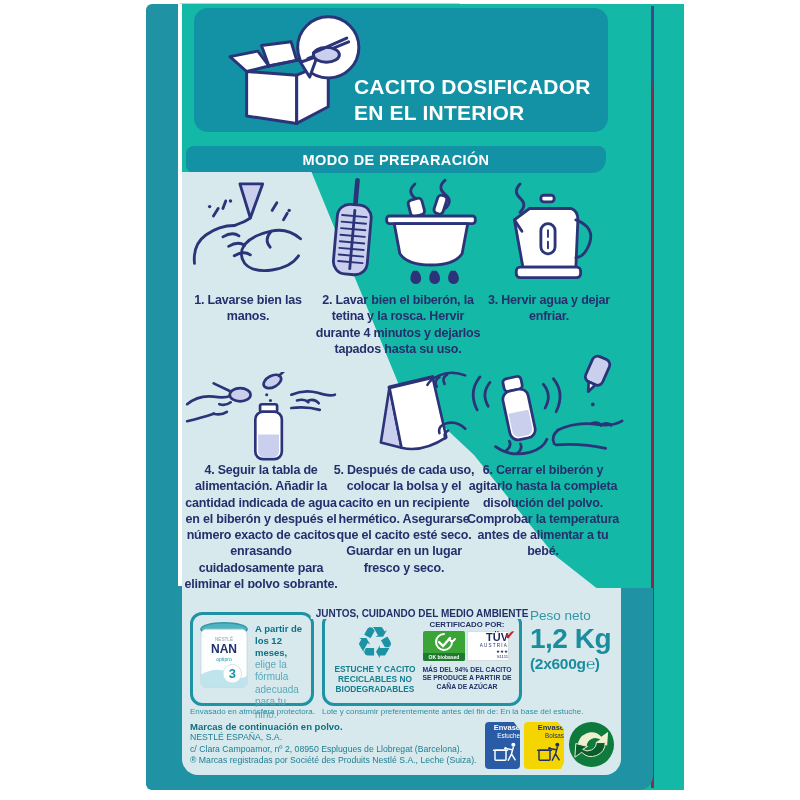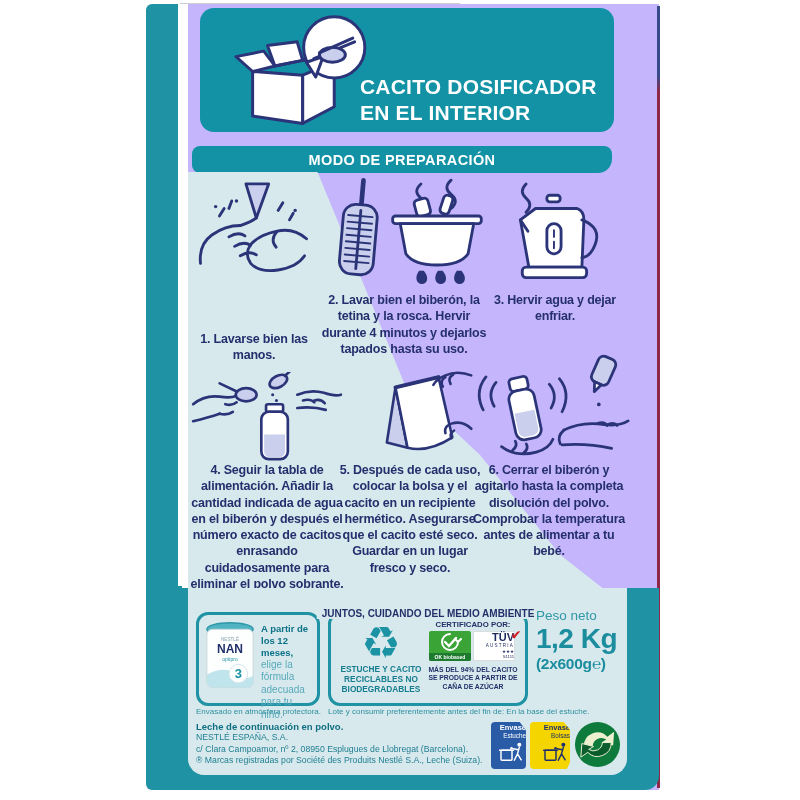--- a/index.html
+++ b/index.html
@@ -3,21 +3,21 @@
 <meta charset="utf-8">
 <style>
   html,body{margin:0;padding:0;background:#fff;}
   .stage{position:relative;width:800px;height:800px;background:#fff;overflow:hidden;
          font-family:"Liberation Sans",sans-serif;}
   .abs{position:absolute;}
   
   .side-strip{left:146px;top:4px;width:36px;height:786px;background:#1f93a4;border-radius:6px 0 0 6px;}
   .side-gap{left:178px;top:4px;width:4px;height:582px;background:#fff;}
   
-  .panel{left:188px;top:4px;width:471px;height:786px;background:#c4b5fd;}
+  .panel{left:182px;top:4px;width:471px;height:786px;background:#14b8a6;padding-left:31px;}
   .top-hairline{left:180px;top:3px;width:280px;height:1px;background:#c9cfd2;}
   .edge-line{left:469px;top:2px;width:2.5px;height:782px;
              background:linear-gradient(#3a4b8c 0 9%,#8f2748 11% 100%);}
   .header-block{left:12px;top:4px;width:414px;height:124px;background:#1292a4;border-radius:14px;}
   .header-text{left:160px;top:66px;width:240px;color:#fff;font-weight:bold;
                font-size:21px;line-height:26px;letter-spacing:.2px;}
   .modo-bar{left:4px;top:142px;width:420px;height:27px;background:#1292a4;
             border-radius:8px 8px 14px 8px;display:flex;align-items:center;justify-content:center;}
   .modo-bar span{color:#fff;font-weight:bold;font-size:14.5px;letter-spacing:.4px;}
   .steps{left:0;top:168px;width:471px;height:416px;}
@@ -219,21 +219,21 @@
             <path d="M136,32 L144,32 L140,42 Z" fill="#fff"></path>
           </g>
           <circle cx="136" cy="54" r="2" fill="#2b3478" stroke="none"></circle>
           <path d="M98,82 Q118,72 142,76 Q158,78 168,72"></path>
           <path d="M96,98 Q124,96 150,102"></path>
           <path d="M98,82 q-8,7 -4,15"></path>
           <path d="M146,76 q7,-3 10,1 M134,75 q8,-3 11,2"></path>
         </g>
       </svg>
 
-      <div class="step-text" style="left:0;top:120px;width:132px;margin-top:39px;">
+      <div class="step-text" style="left:0;top:120px;width:132px;">
         <span>1.</span>
         <span>Lavarse bien las manos.</span>
       </div>
       <div class="step-text" style="left:128px;top:120px;width:176px;">
         <span>2.</span>
         <span>Lavar bien el biberón, la tetina y la rosca. Hervir durante 4 minutos y dejarlos tapados hasta su uso.</span>
       </div>
       <div class="step-text" style="left:296px;top:120px;width:142px;">
         <span>3.</span>
         <span>Hervir agua y dejar enfriar.</span>
@@ -304,21 +304,21 @@
       </div>
       <div class="abs fineprint" style="left:140px;top:119px;width:300px;">Lote y consumir preferentemente antes del fin de: En la base del estuche.</div>
 
       <div class="abs" style="left:348px;top:20px;width:92px;">
         <div class="peso-label">Peso neto</div>
         <div class="peso-value">1,2 Kg</div>
         <div class="peso-detail">(2x600g℮)</div>
       </div>
 
       <div class="abs" style="left:8px;top:133px;width:300px;">
-        <div class="legal-bold">Leche de continuación en polvo.</div>
+        <div class="legal-bold">Marcas de continuación en polvo.</div>
         <div class="legal">NESTLÉ ESPAÑA, S.A.</div>
         <div class="legal">c/ Clara Campoamor, nº 2, 08950 Esplugues de Llobregat (Barcelona).</div>
         <div class="legal">® Marcas registradas por Société des Produits Nestlé S.A., Leche (Suiza).</div>
       </div>
 
       <div class="envase" style="left:303px;top:134px;width:35px;height:45px;background:#2a5ba6;color:#fff;
            clip-path:polygon(0 0,82% 0,100% 18%,100% 100%,0 100%);">
         <div class="l1">Envase</div>
         <div class="l2">Estuche</div>
         <svg viewBox="0 0 30 24" style="width:28px;height:22px;margin-top:2px;">

